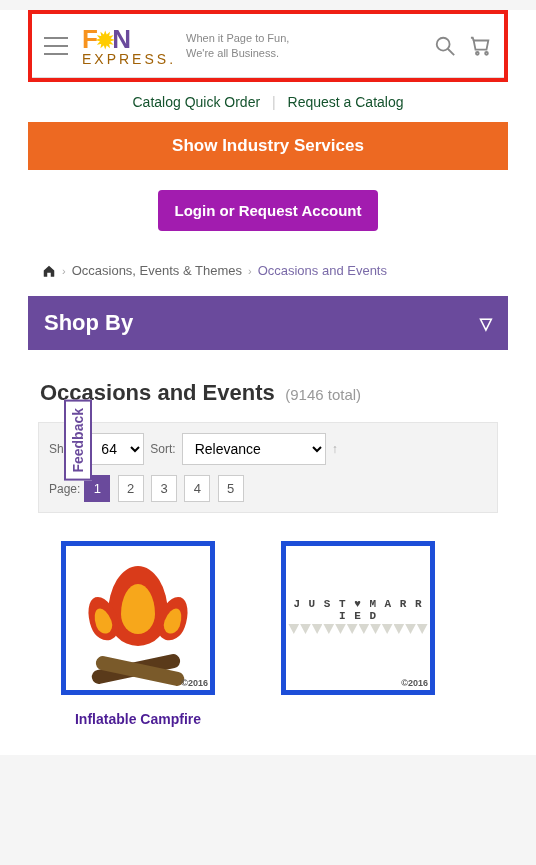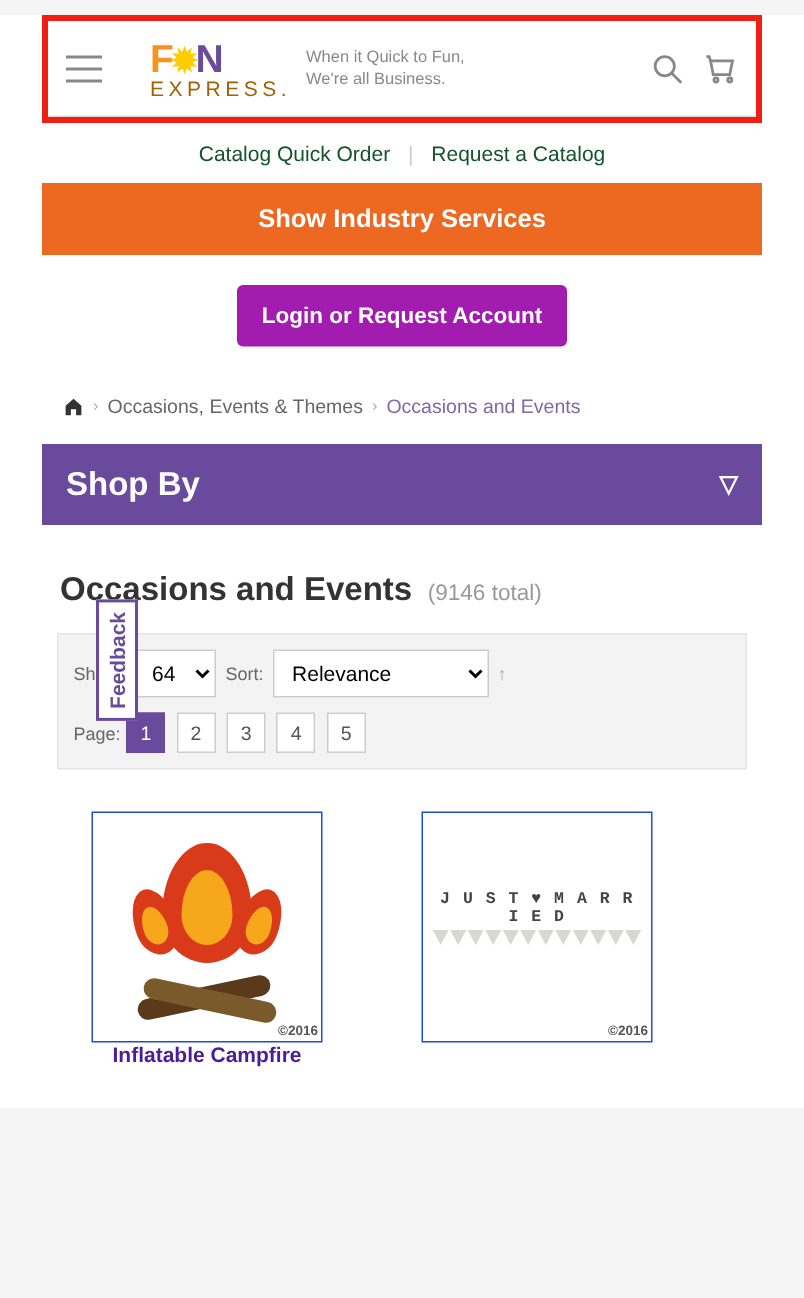--- a/index.html
+++ b/index.html
@@ -4,21 +4,21 @@
 <style>
 * { box-sizing: border-box; margin: 0; padding: 0; }
 body { font-family: Arial, Helvetica, sans-serif; background: #f5f5f5; width: 536px; }
 .page { background: #fff; }
 
 
 .header-wrap { border: 4px solid #ef1f14; margin: 10px 28px 0 28px; padding: 0; }
 .header { display: flex; align-items: center; padding: 10px 12px; border-bottom: 1px solid #ddd; background: #fff; }
 .hamburger { width: 24px; height: 18px; display: flex; flex-direction: column; justify-content: space-between; cursor: pointer; }
 .hamburger span { height: 2px; background: #888; width: 100%; }
-.logo { margin-left: 32px; display: flex; align-items: center; }
+.logo { margin-left: 14px; display: flex; align-items: center; }
 .logo-fun { font-weight: 900; font-size: 26px; letter-spacing: -2px; }
 .logo-f { color: #f7931e; }
 .logo-n { color: #6a4a9c; }
 .logo-exp { color: #a16207; font-size: 14px; font-weight: 400; letter-spacing: 3px; display: block; margin-top: -4px; }
 .logo-sun { color: #ffcc00; position: relative; font-size: 22px; }
 .tagline { margin-left: 10px; color: #888; font-size: 11px; line-height: 1.3; }
 .header-right { margin-left: auto; display: flex; align-items: center; gap: 14px; }
 .icon-search, .icon-cart { width: 22px; height: 22px; cursor: pointer; }
 .icon-search svg, .icon-cart svg { width: 100%; height: 100%; stroke: #888; fill: none; stroke-width: 2; }
 
@@ -58,21 +58,21 @@
 .sel-show { width: 56px; }
 .sel-sort { width: 144px; }
 .sort-arrow { color: #aaa; width: 12px; display: inline-block; }
 .tb-row2 { display: flex; align-items: center; gap: 4px; }
 .pager a, .pager span.cur { display: inline-block; min-width: 26px; text-align: center; padding: 5px 0; border: 1px solid #ccc; background: #fff; color: #555; font-size: 13px; text-decoration: none; margin-right: 4px; }
 .pager span.cur { background: #6a4a9c; color: #fff; border-color: #6a4a9c; }
 
 
 .products { display: flex; gap: 40px; padding: 28px 48px; }
 .product { width: 180px; text-align: center; }
-.prod-img { border: 1px solid #1d4ed8; width: 154px; height: 154px; margin: 0 auto 0 auto; position: relative; background: #fff; overflow: hidden; }
+.prod-img { border: 5px solid #1d4ed8; width: 154px; height: 154px; margin: 0 auto 16px auto; position: relative; background: #fff; overflow: hidden; }
 .prod-name { color: #4c1d95; font-size: 14px; font-weight: 700; }
 .copyright { position: absolute; bottom: 2px; right: 2px; font-size: 9px; color: #555; font-weight: 700; }
 
 
 .fire { position: relative; width: 110px; height: 110px; margin: 20px auto 0 auto; }
 .flame { position: absolute; border-radius: 50% 50% 50% 50% / 60% 60% 40% 40%; }
 .fl1 { width: 60px; height: 80px; background: #d93b1a; left: 25px; top: 0; }
 .fl2 { width: 34px; height: 50px; background: #f7a71b; left: 38px; top: 18px; }
 .fl3 { width: 28px; height: 45px; background: #d93b1a; left: 6px; top: 30px; transform: rotate(-20deg);}
 .fl4 { width: 28px; height: 45px; background: #d93b1a; right: 6px; top: 30px; transform: rotate(20deg);}
@@ -102,21 +102,21 @@
     </div>
     <div class="logo">
       <div>
         <span class="logo-fun">
           <span class="logo-f">F</span><span class="logo-sun">✹</span><span class="logo-n">N</span>
         </span>
         <span class="logo-exp">EXPRESS.</span>
       </div>
     </div>
     <div class="tagline">
-      <div>When it Quick to Fun,</div>
+      <div>When it Page to Fun,</div>
       <div>We're all Business.</div>
     </div>
     <div class="header-right">
       <div class="icon-search">
         <svg viewBox="0 0 24 24">
               <circle cx="10" cy="10" r="7"></circle>
               <line x1="15" y1="15" x2="22" y2="22"></line>
             </svg>
       </div>
       <div class="icon-cart">

